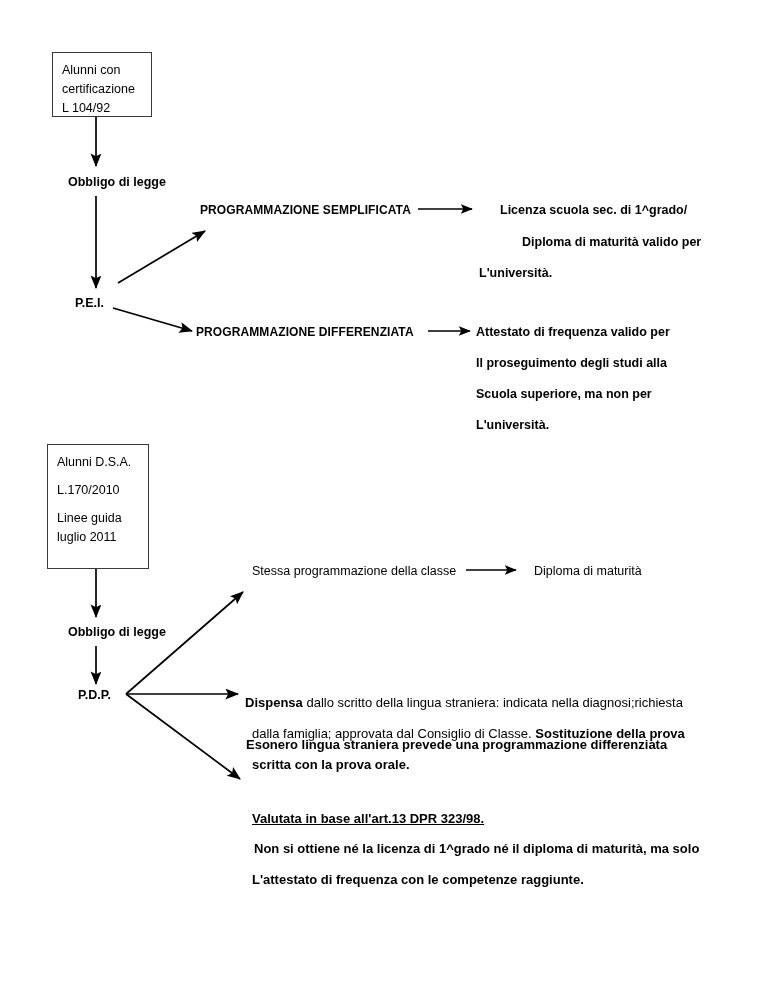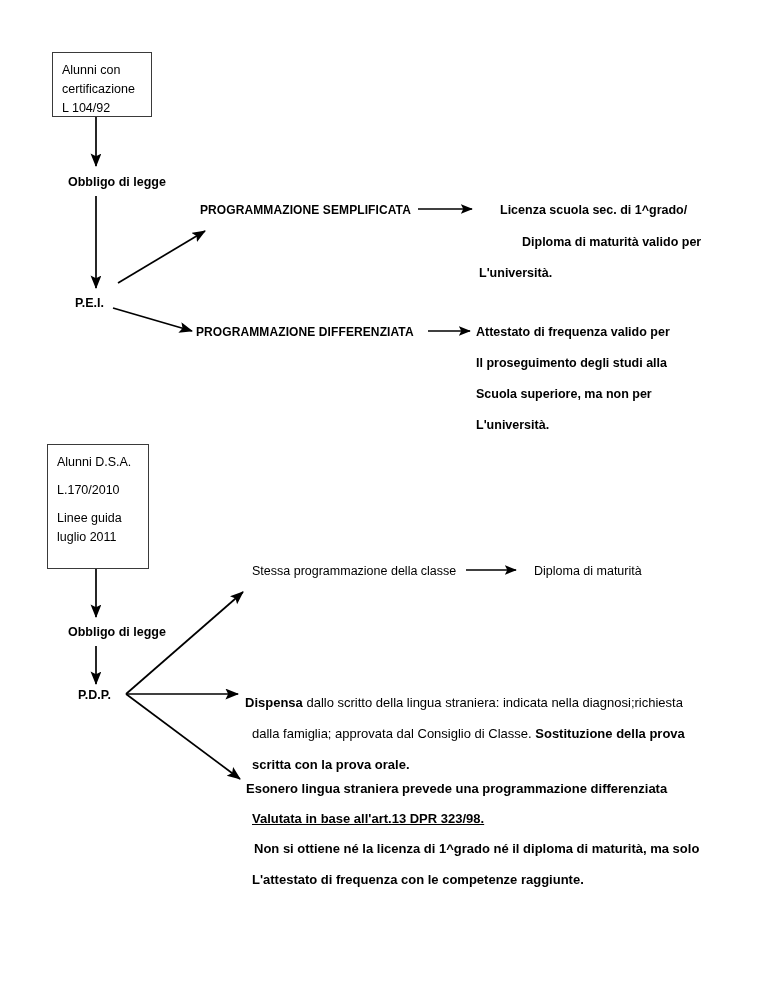--- a/index.html
+++ b/index.html
@@ -127,18 +127,18 @@
   <div class="label bold" style="left:70px; top:688px;margin-left:8px;"><span>P.D.P.</span></div>
 
   <div class="label" style="left:252px; top:564px;"><span>Stessa programmazione della classe</span></div>
 
   <div class="label" style="left:534px; top:564px;"><span>Diploma di maturità</span></div>
 
   <div class="para" style="left:245px; top:687px;"><b>Dispensa</b><span class="reg"> dallo scritto della lingua straniera: indicata nella diagnosi;richiesta</span></div>
   <div class="para" style="left:252px; top:718px;"><span class="reg">dalla famiglia; approvata dal Consiglio di Classe. </span><b>Sostituzione della prova</b></div>
   <div class="para" style="left:252px; top:749px;"><b>scritta con la prova orale.</b></div>
 
-  <div class="para bold" style="left:246px; top:773px;"><span>Esonero  lingua straniera prevede una programmazione differenziata</span></div>
+  <div class="para bold" style="left:246px; top:729px;"><span>Esonero  lingua straniera prevede una programmazione differenziata</span></div>
   <div class="para bold" style="left:252px; top:803px;text-decoration:underline;"><span>Valutata in base all'art.13 DPR 323/98.</span></div>
   <div class="para bold" style="left:254px; top:833px;"><span>Non si ottiene né la licenza di 1^grado né il diploma di maturità, ma solo</span></div>
   <div class="para bold" style="left:252px; top:864px;"><span>L'attestato di frequenza con le competenze raggiunte.</span></div>
 
 </div>
 
 </body></html>

